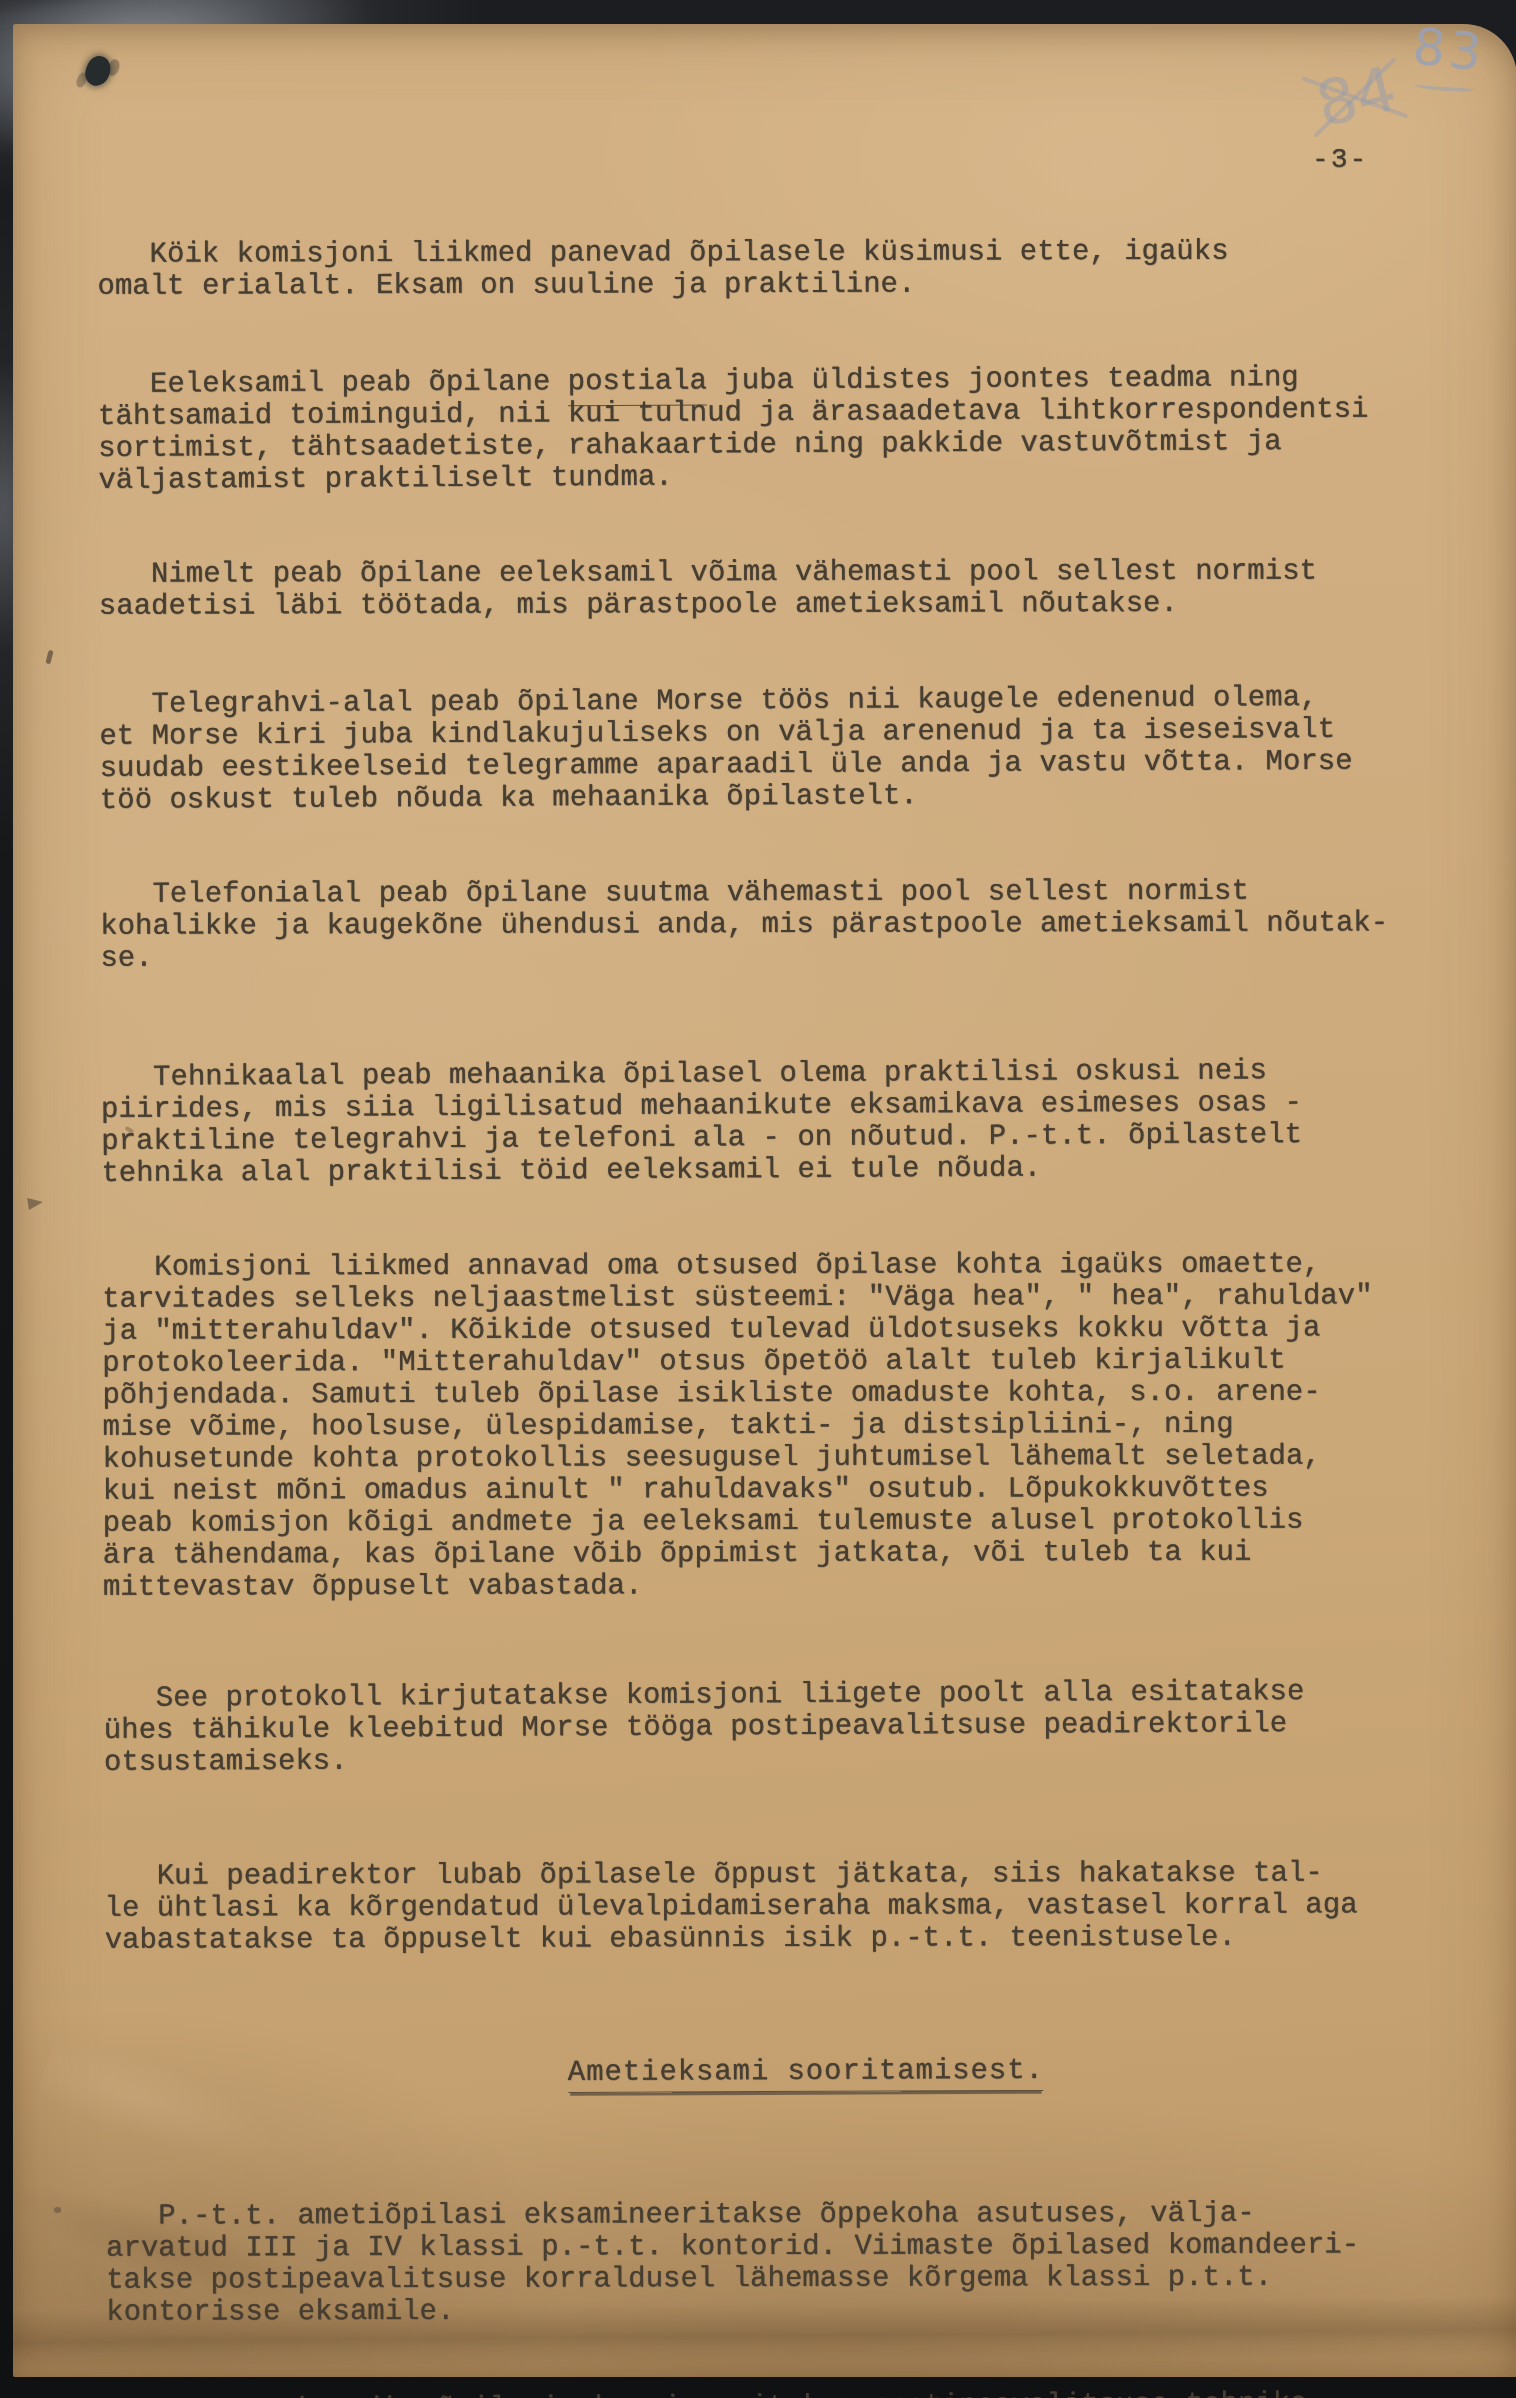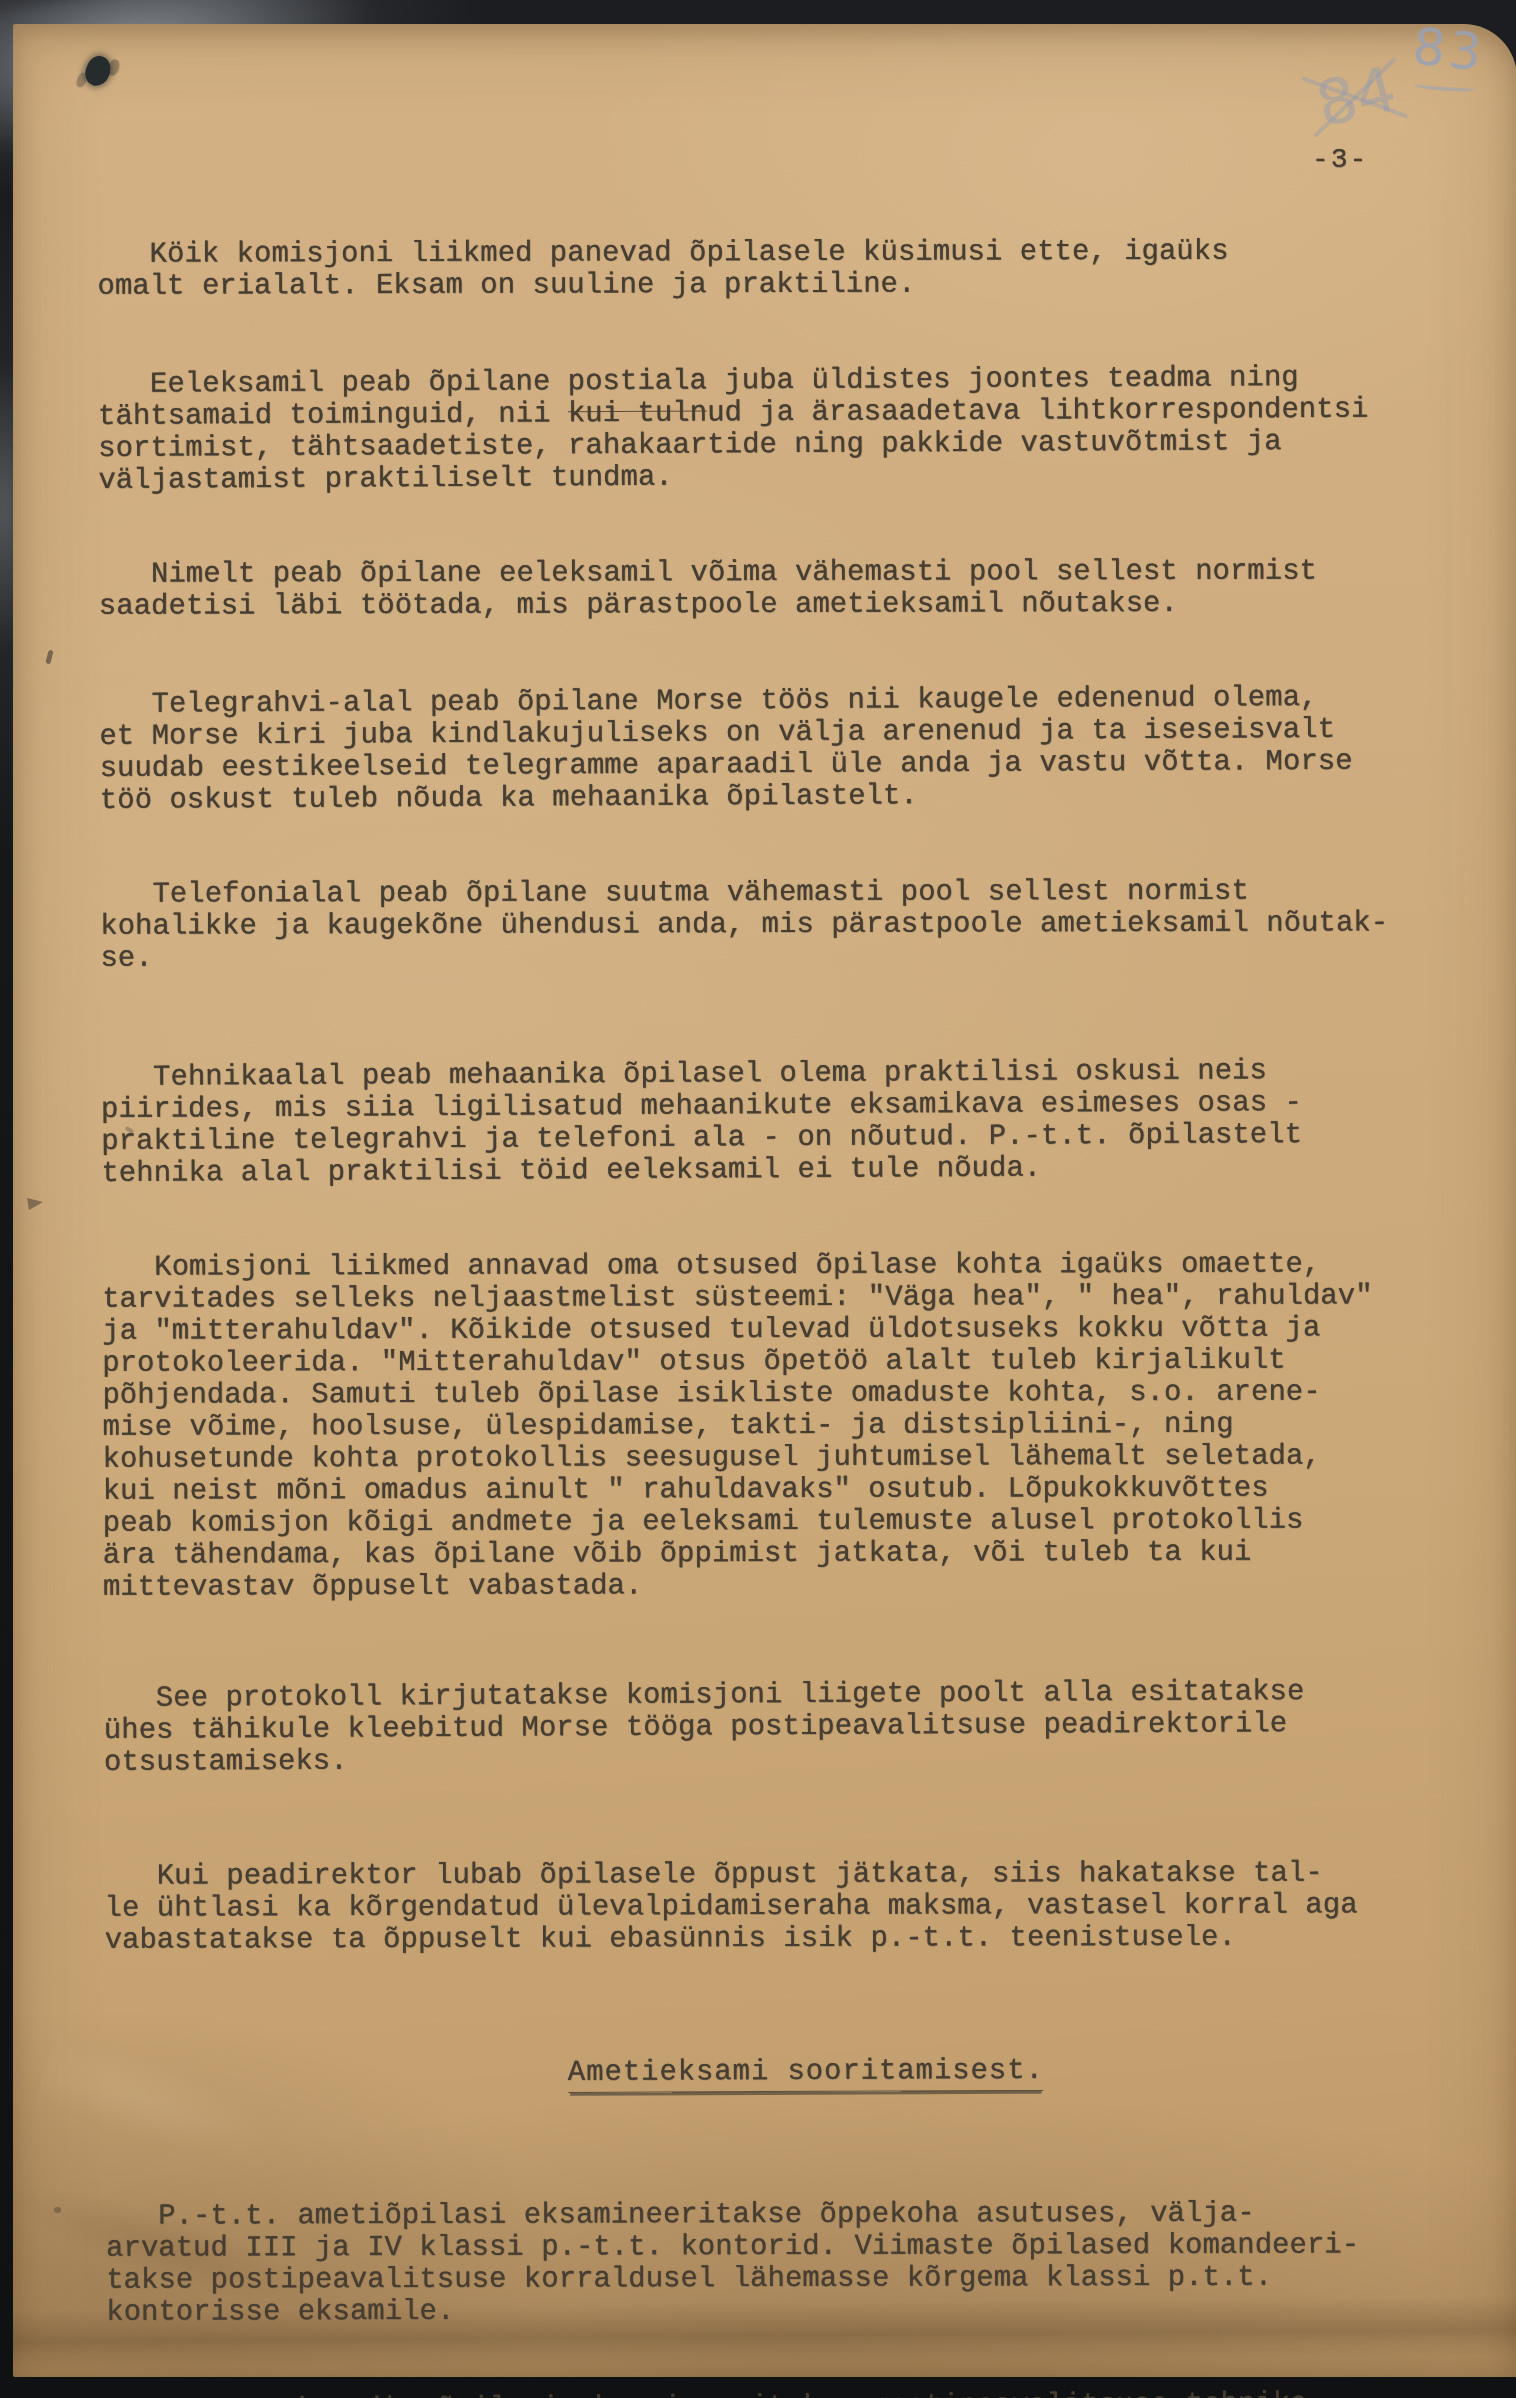--- a/index.html
+++ b/index.html
@@ -86,21 +86,21 @@
     position:absolute; left:84px; top:152px; right:19px;
     font-size:29px; line-height:32px; white-space:pre;
     transform:rotate(-0.25deg); transform-origin:0 0;
   }
   .para{ margin:0; }
   .para:nth-child(odd){ transform:rotate(0.10deg); }
   .para:nth-child(even){ transform:rotate(-0.08deg); }
   .gap-a{ margin-top:20.6px; }
   .gap-b{ margin-top:13px; }
   .u{
-    border-bottom:1.9px solid rgba(71,62,50,0.85); padding-bottom:13px;
+    border-bottom:1.9px solid rgba(71,62,50,0.85); padding-bottom:7px;
   }
   .heading{ text-align:center; margin:37px 0 43px 0; }
   .heading-inner{
     display:inline-block;
     border-bottom:1.9px solid rgba(71,62,50,0.85);
     box-shadow:0 4.7px 0 -1.9px rgba(71,62,50,0.65);
     padding-bottom:2.8px; letter-spacing:0.9px;
   }
   .mark{ position:absolute; background:#4e4236; }
   .mark-1{ left:34px; top:626px; width:4.7px; height:14px; border-radius:2.8px; transform:rotate(14deg); opacity:0.65; }

